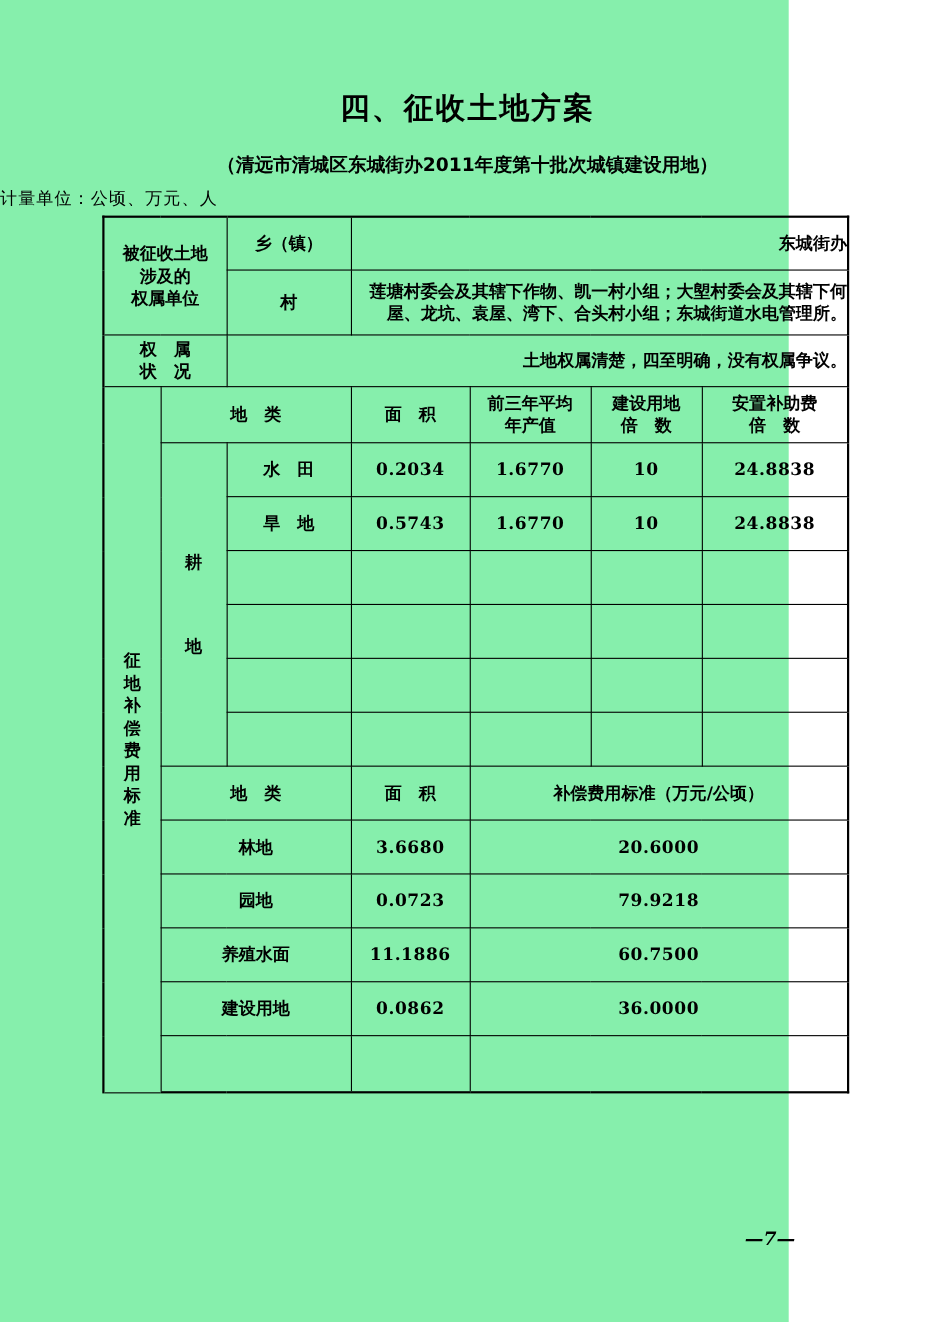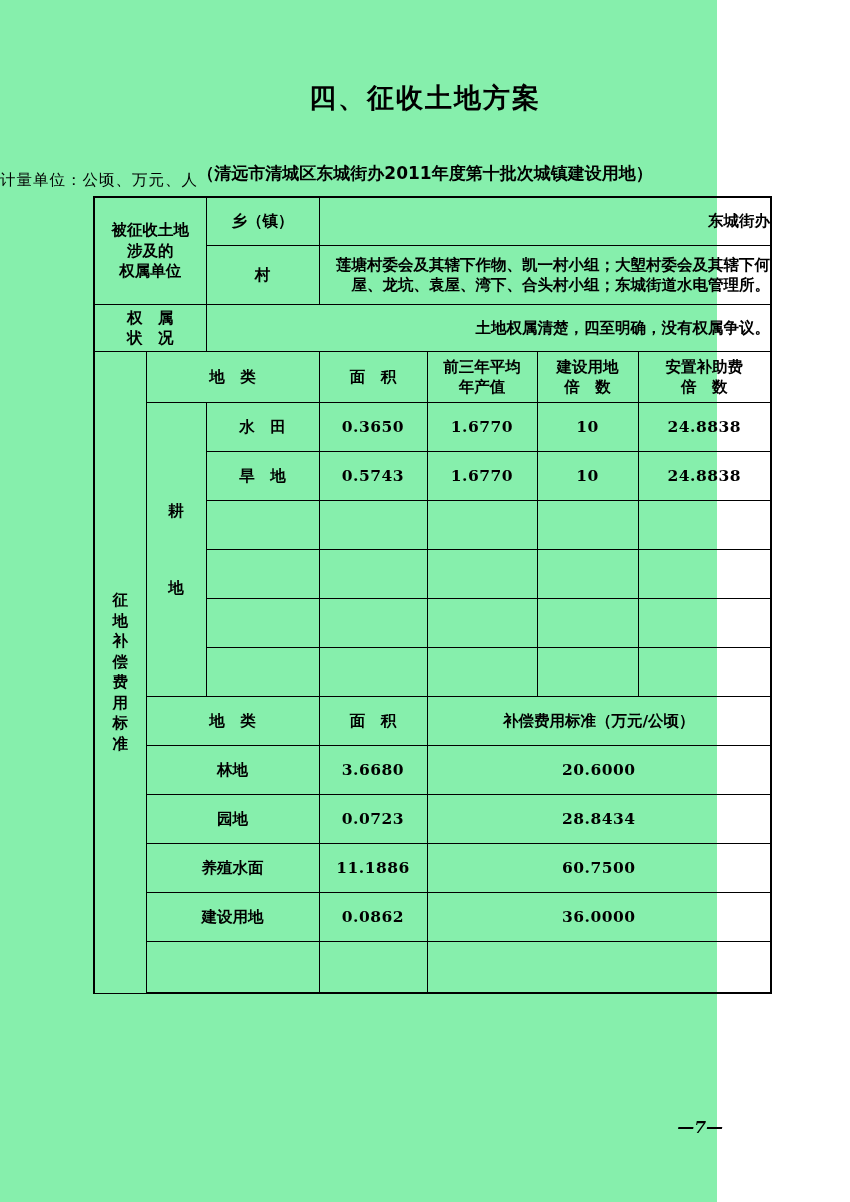--- a/index.html
+++ b/index.html
@@ -39,21 +39,20 @@
   .doc-subtitle {
     position: absolute;
     top: 138px;
     left: 0;
     width: 850px;
     text-align: center;
     font-size: 17px;
     font-weight: bold;
     letter-spacing: 0px;
     font-family: "DejaVu Sans", "Liberation Sans", sans-serif;
-    margin-top: 24px;
   }
   .unit-line {
     position: absolute;
     top: 170px;
     left: 0;
     width: 772px;
     text-align: left;
     font-size: 15.5px;
     font-weight: normal;
     letter-spacing: 1px;
@@ -210,21 +209,21 @@
             <span>倍　数</span>
           </td>
         </tr>
 
         <tr>
           <td class="vtext" rowspan="6">
             <span style="margin-bottom:56px">耕</span>
             <span>地</span>
           </td>
           <td class="c-center" style="height:48px">水　田</td>
-          <td class="c-center num">0.3650</td>
+          <td class="c-center num">0.2034</td>
           <td class="c-center num">1.6770</td>
           <td class="c-center num">10</td>
           <td class="outer-r c-center num">24.8838</td>
         </tr>
 
         <tr>
           <td class="c-center" style="height:48px">旱　地</td>
           <td class="c-center num">0.5743</td>
           <td class="c-center num">1.6770</td>
           <td class="c-center num">10</td>
@@ -267,21 +266,21 @@
         </tr>
 
         <tr>
           <td class="c-center" colspan="2" style="height:48px">林地</td>
           <td class="c-center num">3.6680</td>
           <td class="outer-r c-center num" colspan="3">20.6000</td>
         </tr>
         <tr>
           <td class="c-center" colspan="2" style="height:48px">园地</td>
           <td class="c-center num">0.0723</td>
-          <td class="outer-r c-center num" colspan="3">28.8434</td>
+          <td class="outer-r c-center num" colspan="3">79.9218</td>
         </tr>
         <tr>
           <td class="c-center" colspan="2" style="height:48px">养殖水面</td>
           <td class="c-center num">11.1886</td>
           <td class="outer-r c-center num" colspan="3">60.7500</td>
         </tr>
         <tr>
           <td class="c-center" colspan="2" style="height:48px">建设用地</td>
           <td class="c-center num">0.0862</td>
           <td class="outer-r c-center num" colspan="3">36.0000</td>

